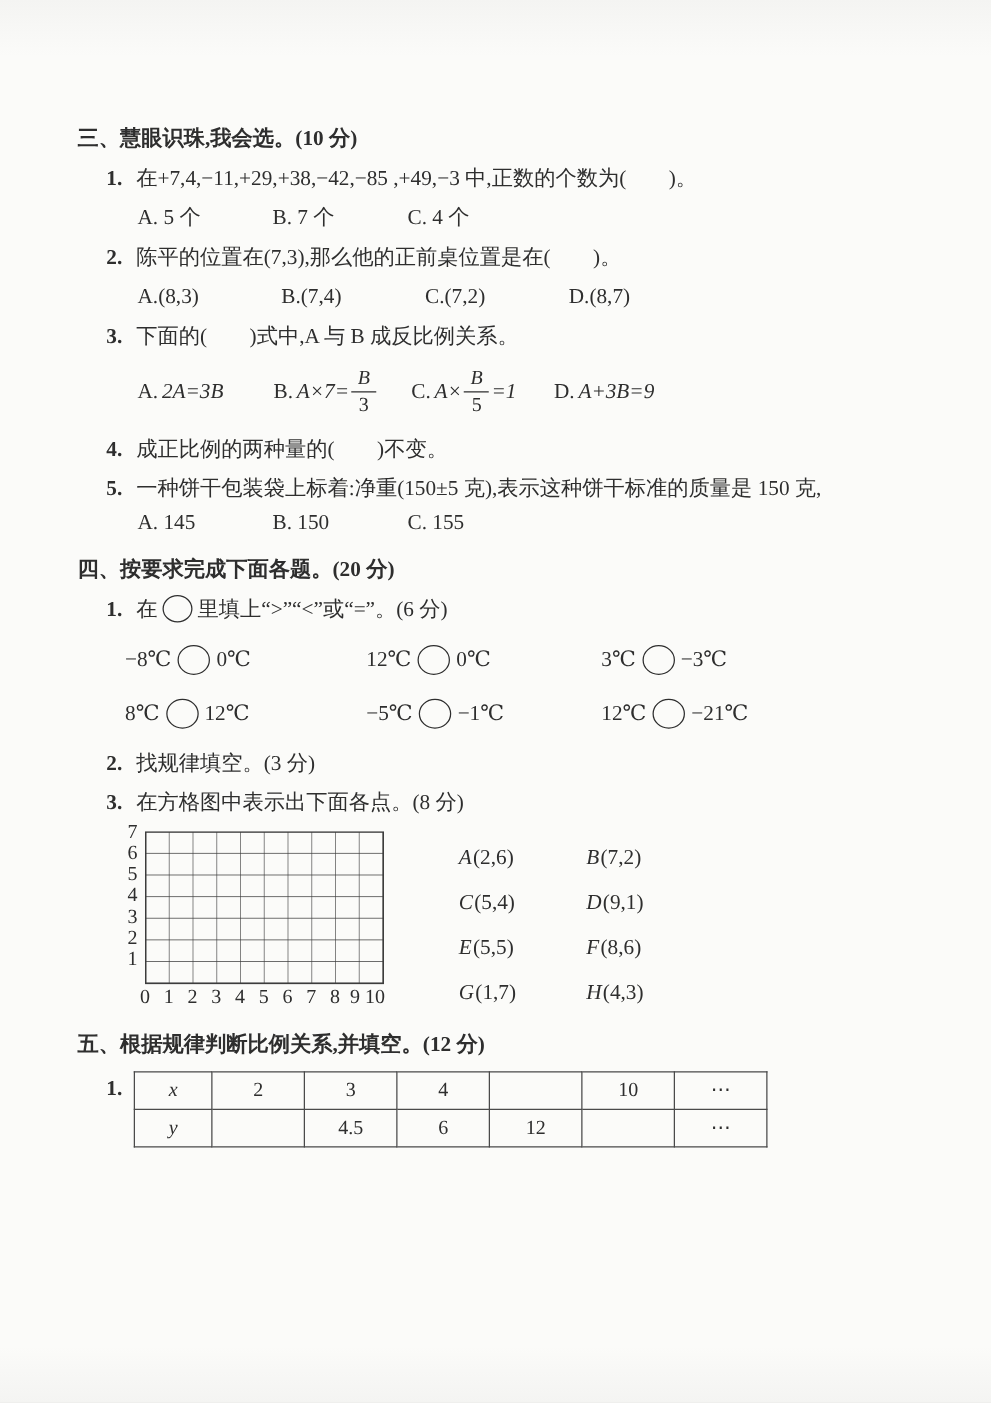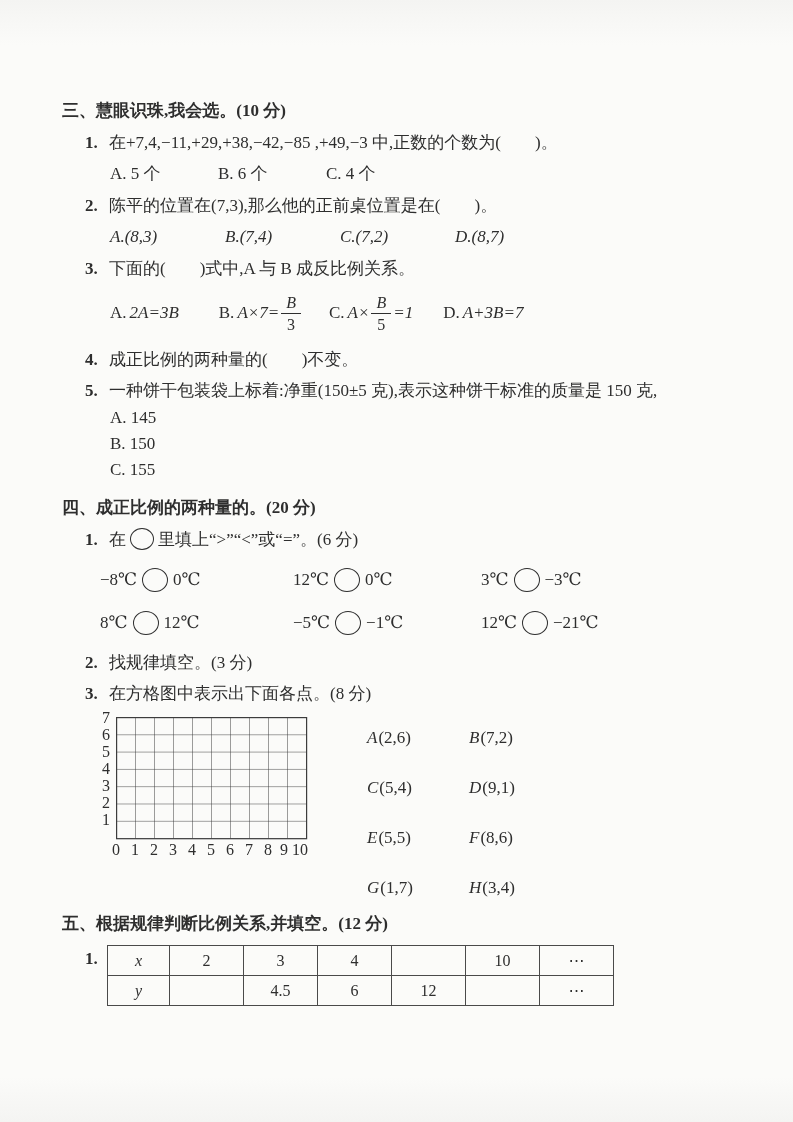--- a/index.html
+++ b/index.html
@@ -13,21 +13,21 @@
     padding:98px 82px 0 62px;
   }
   .sec-title { margin-bottom:6px; font-weight:bold; }
   .sec-title .score { font-weight:bold; }
   .q { display:flex; margin-left:23px; margin-bottom:5px; }
   .qnum { font-weight:bold; width:24px; flex:0 0 24px; }
   .qtext { flex:1; }
   .opts { margin-left:48px; margin-bottom:6px; display:flex; }
   .opts3 > span { display:inline-block; width:108px; }
   .opts3 > span:last-child { width:auto; }
-  .opts4 > span { display:inline-block; width:115px;font-style:italic; }
+  .opts4 > span { display:inline-block; width:115px; }
   .opts4 > span:last-child { width:auto; }
   .eq { font-style:italic; }
   .eqopts { margin-left:48px; margin-bottom:8px; display:flex; align-items:center; height:52px; }
   .eq-opt { display:inline-flex; align-items:center; }
   .eq-opt .lbl { margin-right:3px; }
   .frac { display:inline-flex; flex-direction:column; align-items:center; line-height:19px; margin:0 2px; font-size:16px; }
   .frac .fn { border-bottom:1.2px solid #2e2e2e; padding:0 5px 1px; }
   .frac .fd { padding-top:1px; }
   .mr1 { margin-right:40px; } .mr2 { margin-right:26px; } .mr3 { margin-right:30px; }
   .circ {
@@ -41,21 +41,21 @@
     display:grid; grid-template-columns:193px 188px 1fr; row-gap:17px;
   }
   .comp { display:flex; align-items:center; }
   .seq { margin-left:51px; line-height:27px; white-space:pre; margin-bottom:1px; }
   .seq-wrap { margin-bottom:4px; }
   .grid-area { display:flex; margin:6px 0 10px 28px; }
   .plot { position:relative; width:245px; height:152px; flex:0 0 245px; }
   .plot svg { position:absolute; left:26px; top:4px; }
   .ytick { position:absolute; left:0; width:20px; text-align:right; font-size:16px; line-height:17px; }
   .xtick { position:absolute; width:16px; text-align:center; font-size:16px; line-height:16px; top:129px; }
-  .points { margin-left:32px; padding-top:12px; display:grid; grid-template-columns:102px 102px; row-gap:24px; align-content:start;font-family:Liberation Serif, serif; }
+  .points { margin-left:32px; padding-top:12px; display:grid; grid-template-columns:102px 102px; row-gap:10px; align-content:start;font-family:Liberation Serif, serif; }
   .pt { white-space:nowrap; }
   .pt .eq { margin-right:1px; }
   .s5-item { display:flex; margin-left:23px; margin-top:8px; }
   .s5-num { font-weight:bold; width:22px; flex:0 0 22px; padding-top:1px; }
   table.prop { border-collapse:collapse; table-layout:fixed; }
   table.prop td {
     border:1px solid #4a4a4a; height:30px; text-align:center;
     font-size:16px; padding:0 4px;
   }
   table.prop td:first-child { font-style:italic; }
@@ -70,21 +70,21 @@
 <div class="page">
 
   <div class="sec-title"><span>三、慧眼识珠,我会选。</span><span class="score">(10 分)</span></div>
 
   <div class="q">
     <span class="qnum">1.</span>
     <span class="qtext">在+7,4,−11,+29,+38,−42,−85 ,+49,−3 中,正数的个数为(　　)。</span>
   </div>
   <div class="opts opts3">
     <span>A. 5 个</span>
-    <span>B. 6 个</span>
+    <span>B. 7 个</span>
     <span>C. 4 个</span>
   </div>
 
   <div class="q">
     <span class="qnum">2.</span>
     <span class="qtext">陈平的位置在(7,3),那么他的正前桌位置是在(　　)。</span>
   </div>
   <div class="opts opts4">
     <span>A.(8,3)</span>
     <span>B.(7,4)</span>
@@ -113,40 +113,40 @@
         <span class="lbl">C.</span>
         <span class="eq">A×</span>
         <span class="frac">
           <span class="fn eq">B</span>
           <span class="fd">5</span>
         </span>
         <span class="eq">=1</span>
       </span>
     <span class="eq-opt">
         <span class="lbl">D.</span>
-        <span class="eq">A+3B=7</span>
+        <span class="eq">A+3B=9</span>
       </span>
   </div>
 
   <div class="q">
     <span class="qnum">4.</span>
     <span class="qtext">成正比例的两种量的(　　)不变。</span>
   </div>
 
   <div class="q" style="margin-bottom:1px;">
     <span class="qnum">5.</span>
     <span class="qtext"><span>一种饼干包装袋上标着:净重(150±5 克),表示这种饼干标准的质量是 150 克,</span><br></span>
   </div>
-  <div class="opts opts3" style="margin-bottom:12px;flex-direction:column;">
+  <div class="opts opts3" style="margin-bottom:12px;">
     <span>A. 145</span>
     <span>B. 150</span>
     <span>C. 155</span>
   </div>
 
-  <div class="sec-title"><span>四、成正比例的两种量的。</span><span class="score">(20 分)</span></div>
+  <div class="sec-title"><span>四、按要求完成下面各题。</span><span class="score">(20 分)</span></div>
 
   <div class="q">
     <span class="qnum">1.</span>
     <span class="qtext"><span>在</span><span class="circ inline-circ"></span><span>里填上“&gt;”“&lt;”或“=”。(6 分)</span></span>
   </div>
   <div class="comps">
     <span class="comp">
         <span>−8℃</span>
         <span class="circ"></span>
         <span>0℃</span>
@@ -218,21 +218,21 @@
       <span class="xtick" style="left:202px;">10</span>
     </div>
     <div class="points">
       <span class="pt"><span class="eq">A</span><span>(2,6)</span></span>
       <span class="pt"><span class="eq">B</span><span>(7,2)</span></span>
       <span class="pt"><span class="eq">C</span><span>(5,4)</span></span>
       <span class="pt"><span class="eq">D</span><span>(9,1)</span></span>
       <span class="pt"><span class="eq">E</span><span>(5,5)</span></span>
       <span class="pt"><span class="eq">F</span><span>(8,6)</span></span>
       <span class="pt"><span class="eq">G</span><span>(1,7)</span></span>
-      <span class="pt"><span class="eq">H</span><span>(3,4)</span></span>
+      <span class="pt"><span class="eq">H</span><span>(4,3)</span></span>
     </div>
   </div>
 
   <div class="sec-title"><span>五、根据规律判断比例关系,并填空。</span><span class="score">(12 分)</span></div>
 
   <div class="s5-item">
     <span class="s5-num">1.</span>
     <table class="prop">
       <colgroup>
         <col style="width:62px;">

